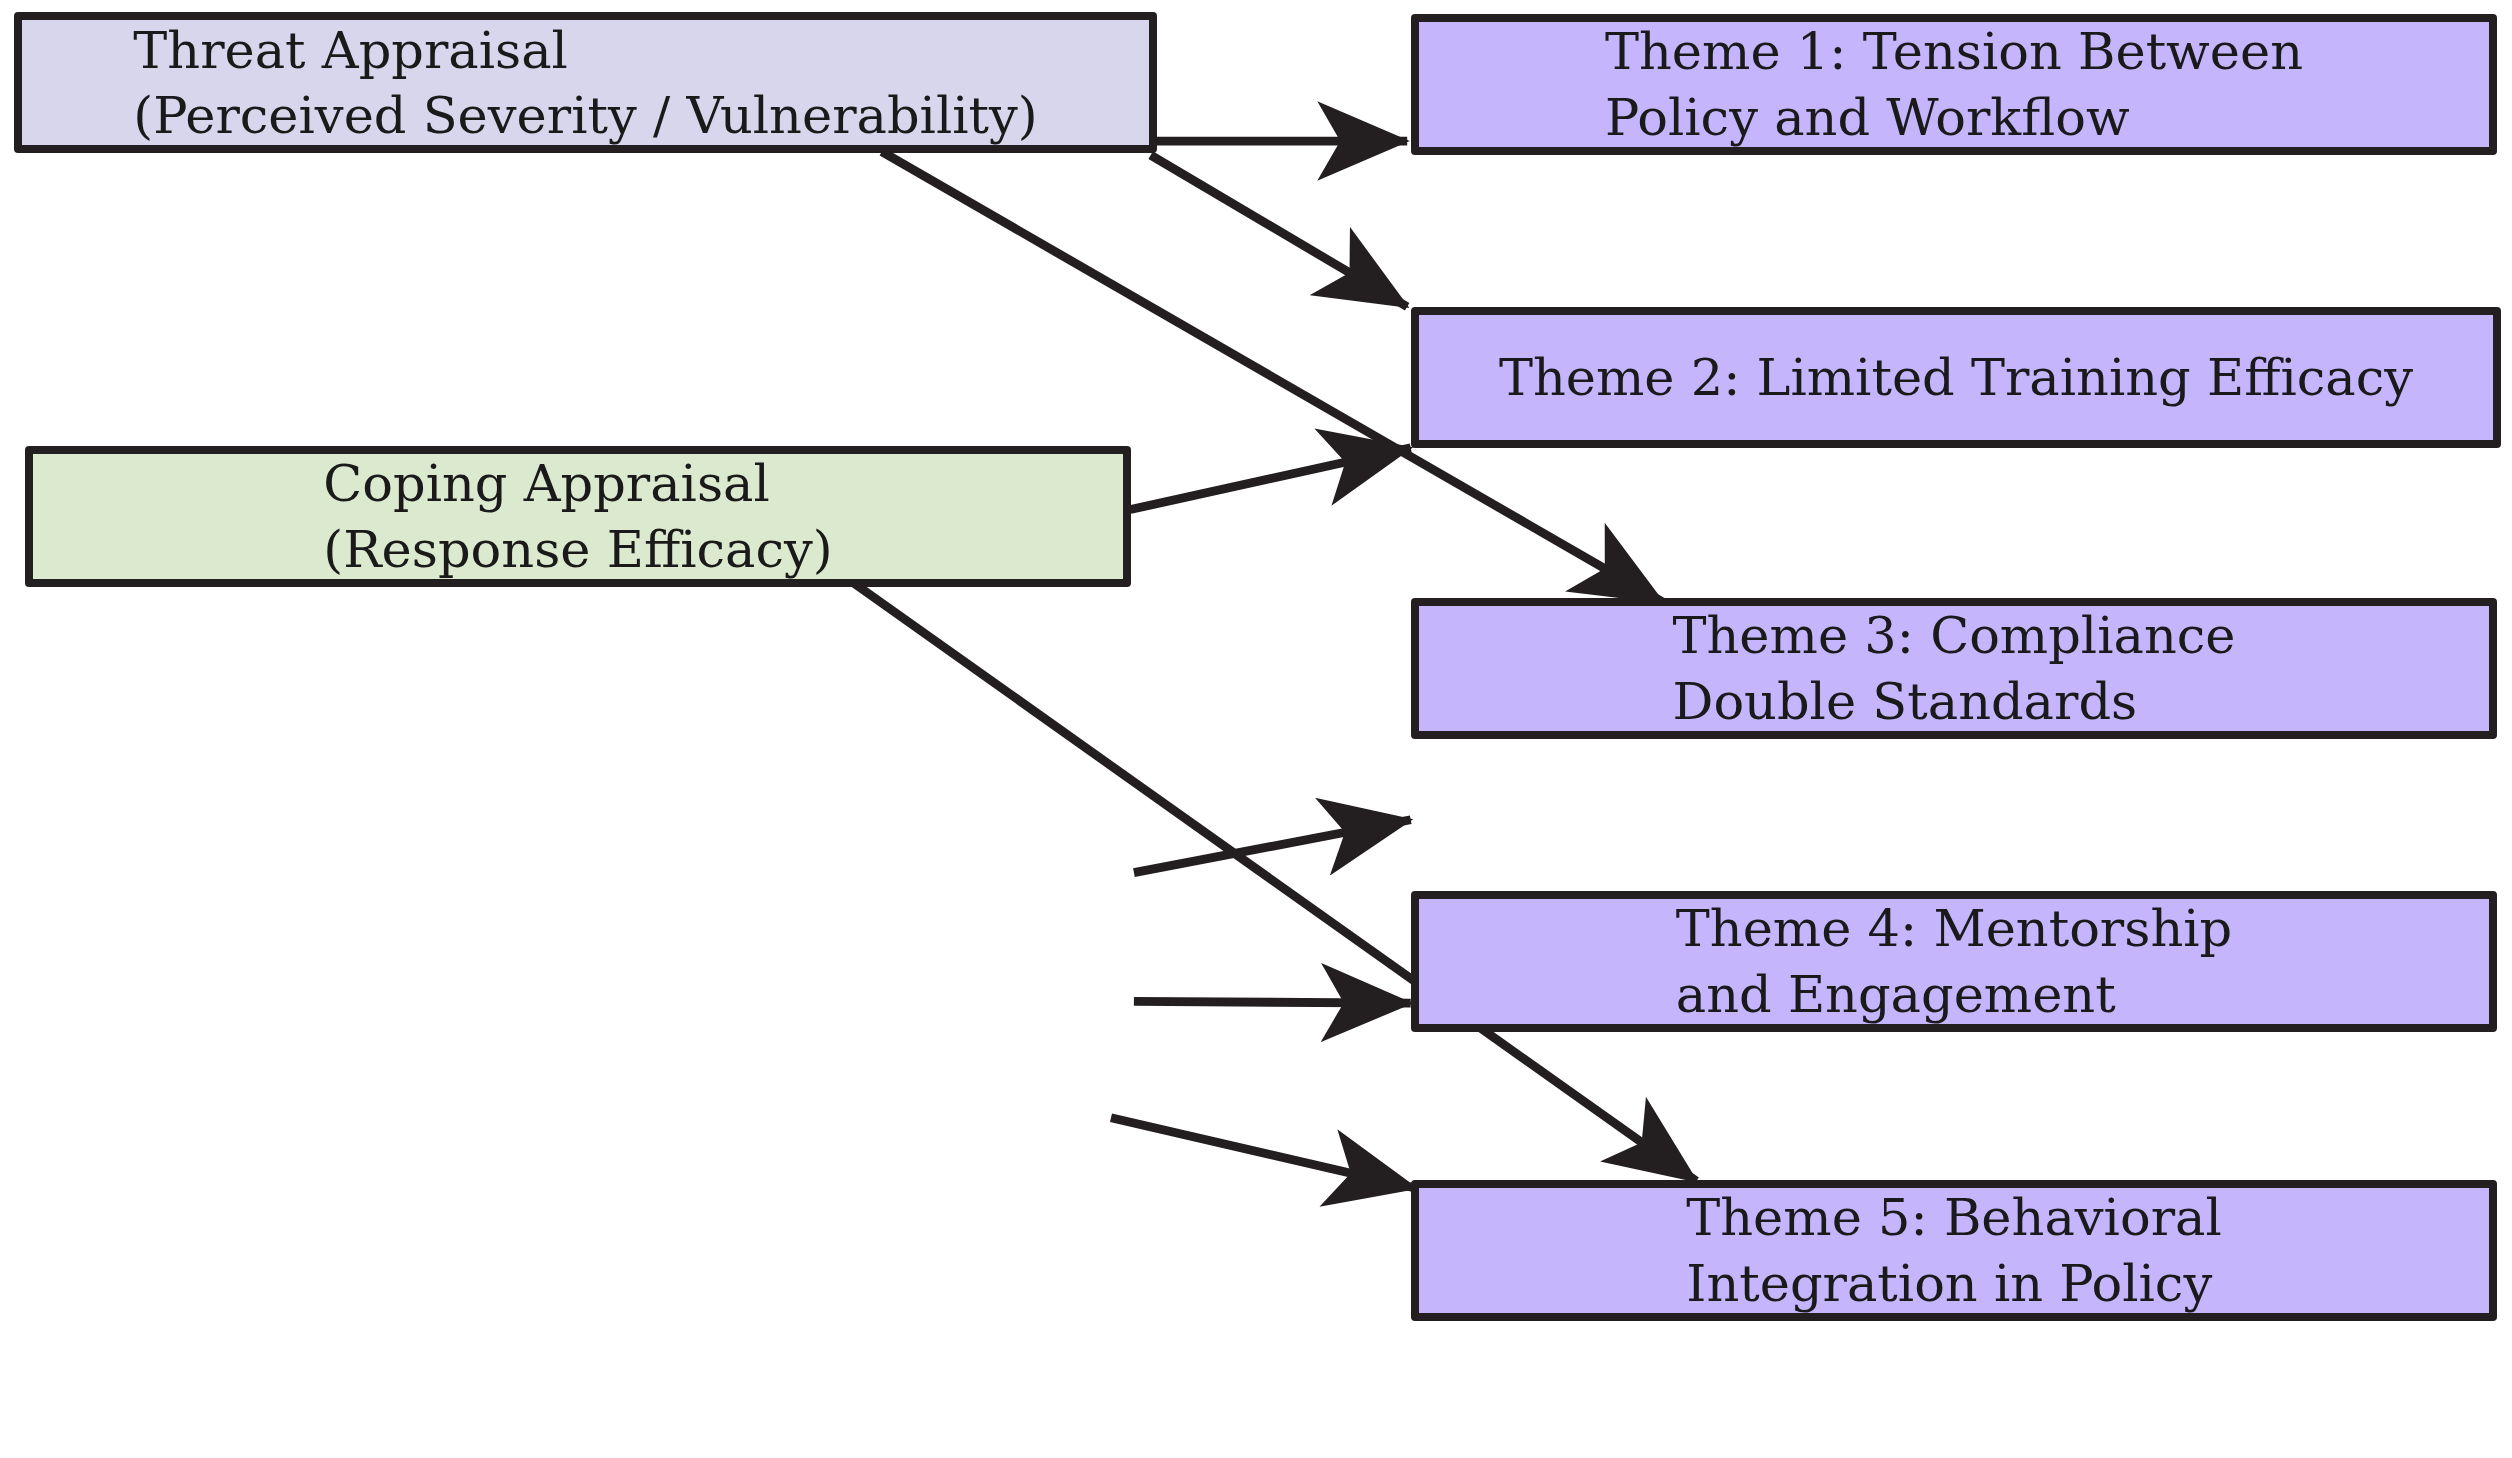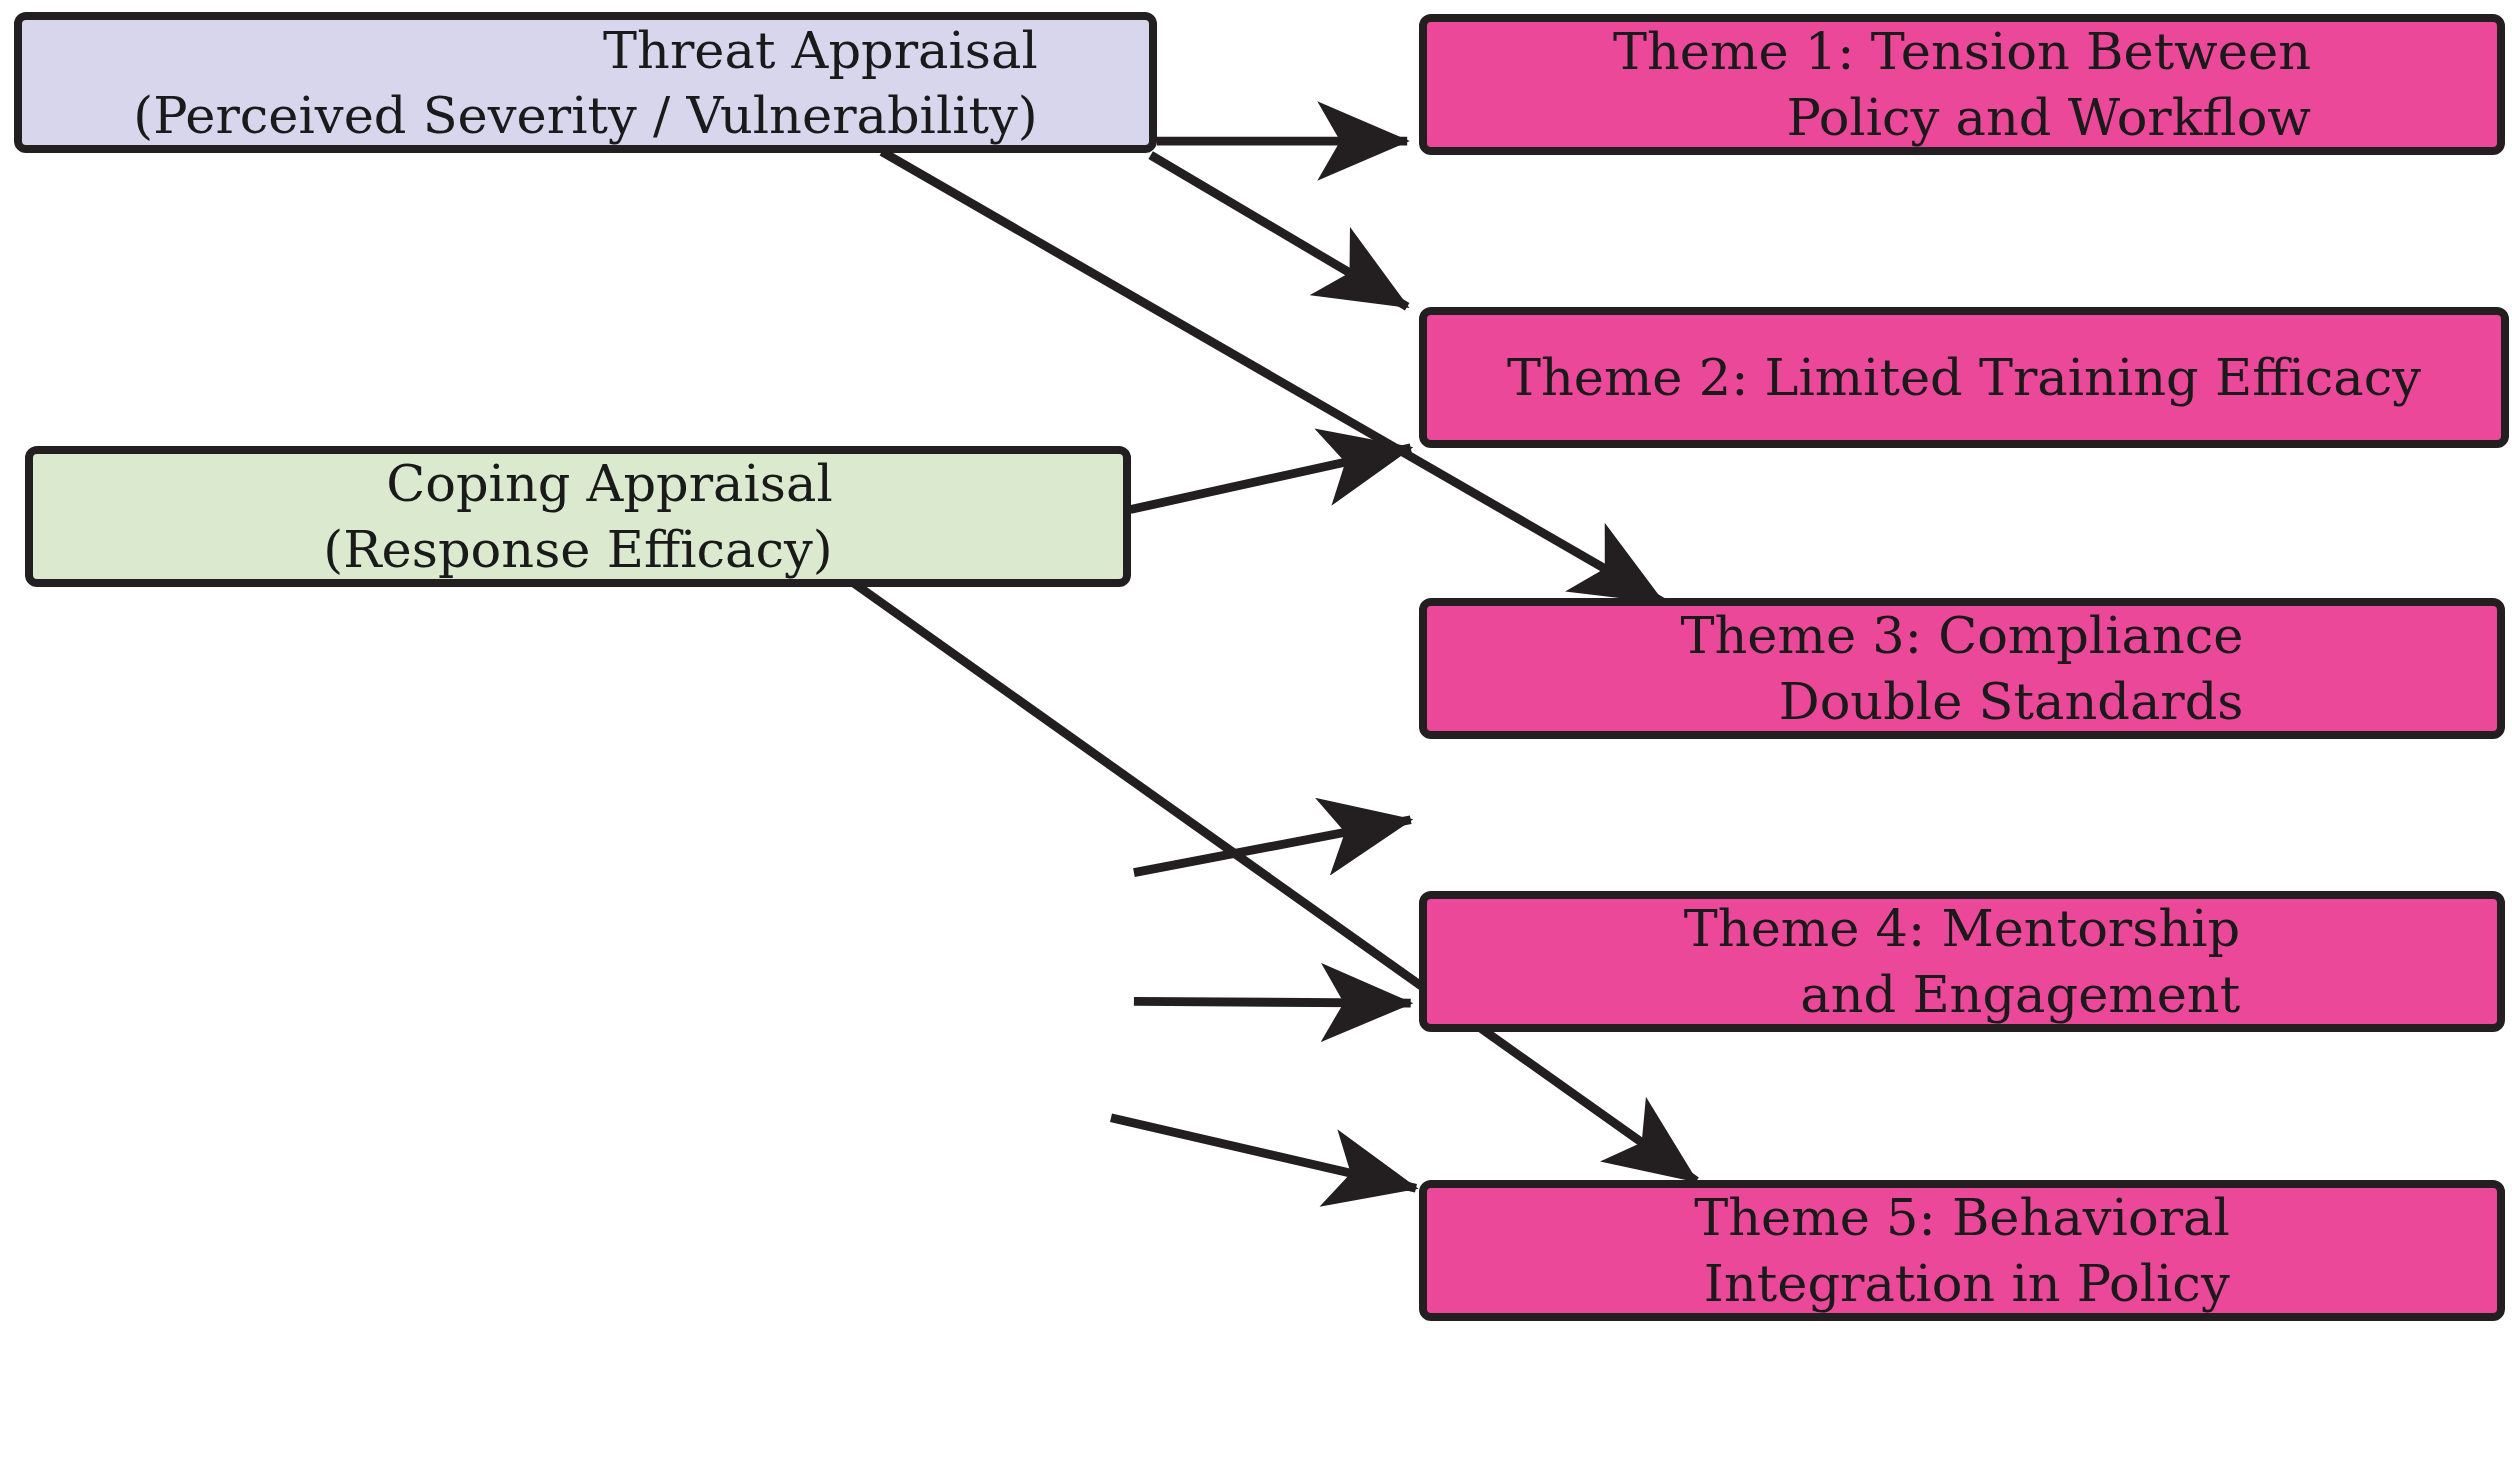--- a/index.html
+++ b/index.html
@@ -23,25 +23,25 @@
     top: 0;
     width: 2512px;
     height: 1458px;
     z-index: 1;
     pointer-events: none;
   }
   .node {
     position: absolute;
     box-sizing: border-box;
     border: 8px solid #231f20;
-    border-radius: 12px;
+    border-radius: 4px;
     display: flex;
     align-items: center;
     justify-content: center;
-    text-align: right;
+    text-align: left;
     color: #1a1a1a;
     z-index: 2;
     padding: 0 21px;
   }
   .node-label {
     line-height: 1.28;
     white-space: pre-line;
     font-size: 51px;
   }
   .node.construct .node-label { font-size: 51px; }
@@ -61,21 +61,21 @@
   #node-theme-1 { left: 1411px; top: 14px;   width: 1086px; height: 141px; }
   #node-theme-2 { left: 1411px; top: 307px;  width: 1090px; height: 141px; }
   #node-theme-3 { left: 1411px; top: 598px;  width: 1086px; height: 141px; }
   #node-theme-4 { left: 1411px; top: 891px; width: 1086px; height: 141px; }
   #node-theme-5 { left: 1411px; top: 1180px; width: 1086px; height: 141px; }
 
   
   .fill-threat  { background: #d8d6ec; }
   .fill-coping  { background: #dbeace; }
   .fill-self    { background: #fdeada; }
-  .fill-theme   { background: #ec4899; margin-left: 8px; }
+  .fill-theme   { background: #c4b5fd; }
 </style>
 </head>
 <body>
 
 <div id="canvas">
 
   <svg id="edges" viewBox="0 0 2849 1654" xmlns="http://www.w3.org/2000/svg">
     <defs>
       <marker id="arrowhead" markerWidth="11" markerHeight="9" refX="10.2" refY="4.5" orient="auto" markerUnits="strokeWidth">
         <path d="M0,0 L10.5,4.5 L0,9 L2.6,4.5 Z" fill="#231f20"></path>

